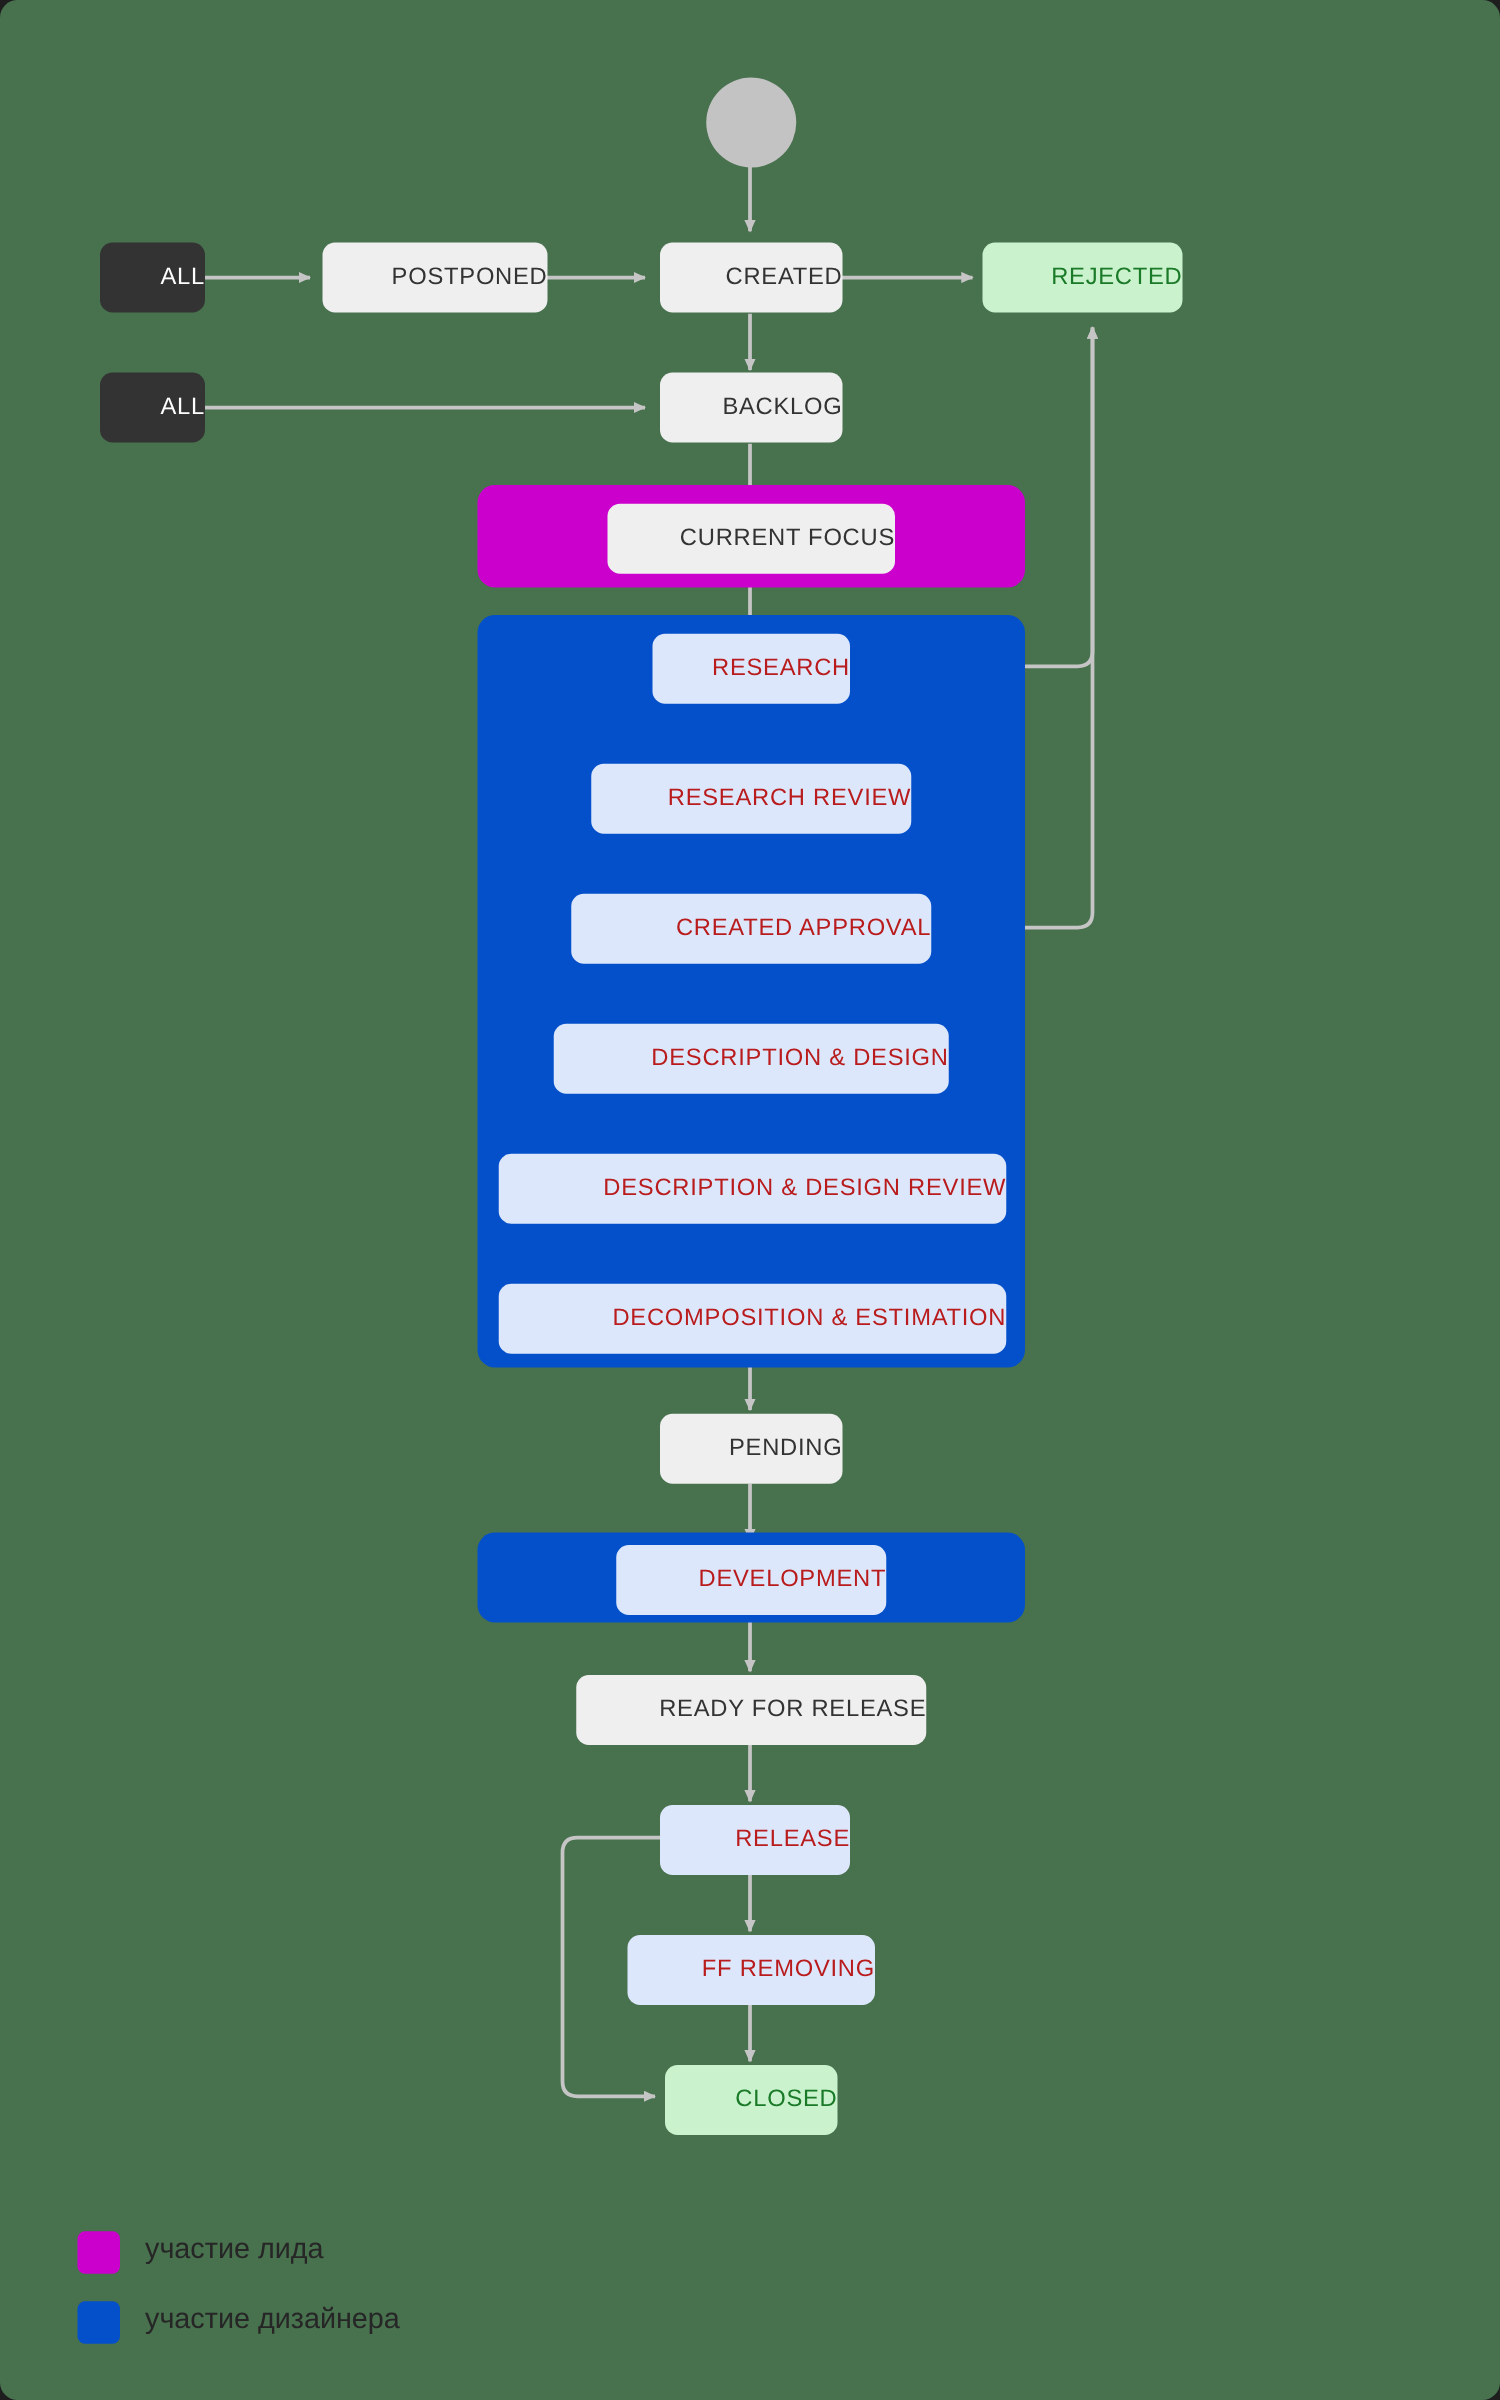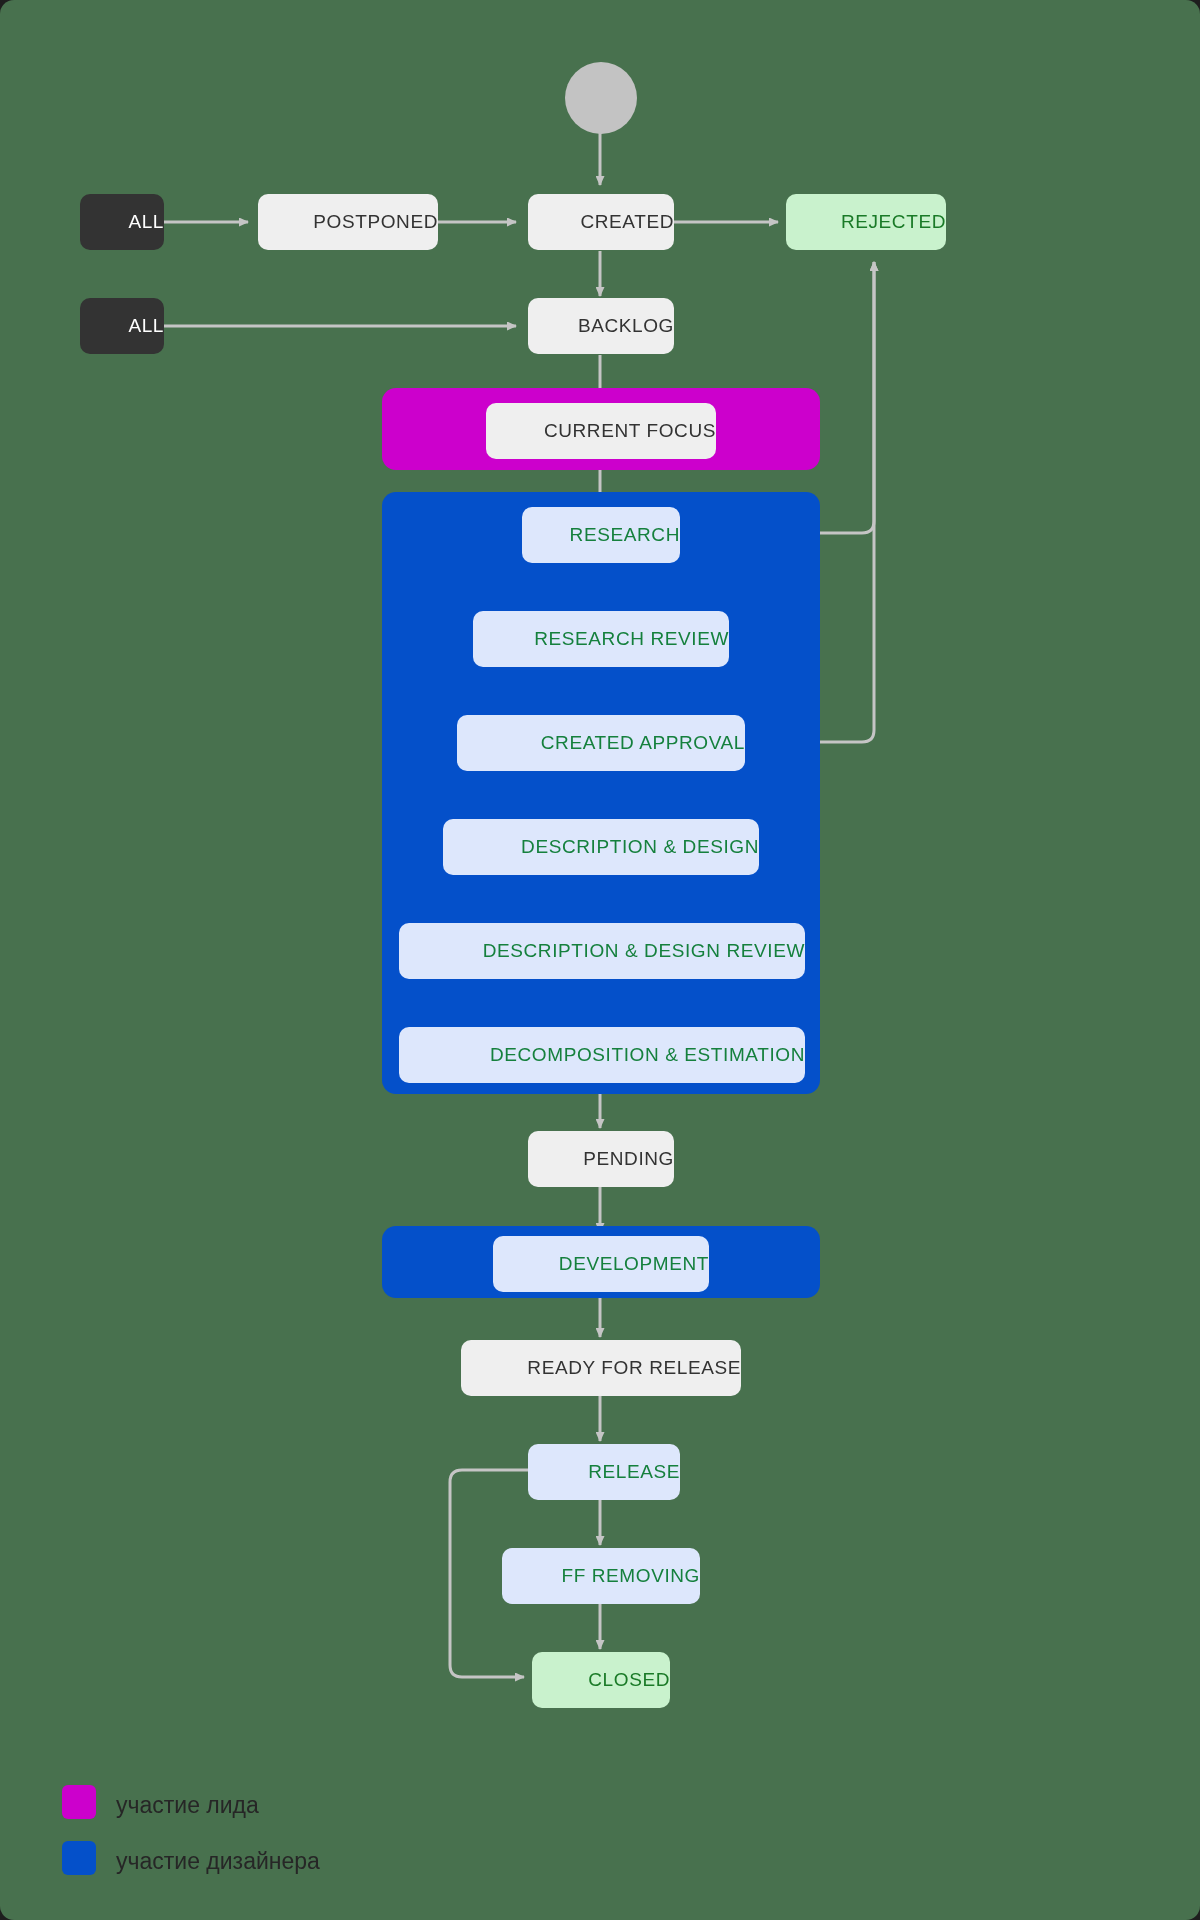--- a/index.html
+++ b/index.html
@@ -19,36 +19,36 @@
     border-radius:10px;
     font-size:19px;
     letter-spacing:.6px;
     white-space:nowrap;
     font-weight:400;
     z-index:5;
   }
   .n-plain{background:#efefef;color:#333333;}
   .n-dark{background:#333333;color:#ffffff;}
   .n-green{background:#c9f2cd;color:#1a7a27;}
-  .n-blue{background:#dde7fc;color:#15803d;}
+  .n-blue{background:#dde7fc;color:#b91c1c;}
   .group{
     position:absolute;
     border-radius:14px;
     z-index:2;
   }
   .g-magenta{background:#cc00cc;}
   .g-blue{background:#0450ca;}
   .start-circle{
     position:absolute;
     border-radius:50%;
     background:#c3c3c3;
     z-index:5;
   }
   .legend{position:absolute;z-index:8;}
-  .legend-row{display:flex;align-items:flex-end;margin-bottom:22px;}
+  .legend-row{display:flex;align-items:flex-start;margin-bottom:22px;}
   .swatch{width:34px;height:34px;border-radius:6px;margin-right:20px;flex:none;}
   .legend-label{font-size:23px;color:#262626;}
 </style>
 </head>
 <body>
 
 <div id="canvas">
 
   <svg id="edges" viewBox="0 0 1200 1920">
     <defs>

